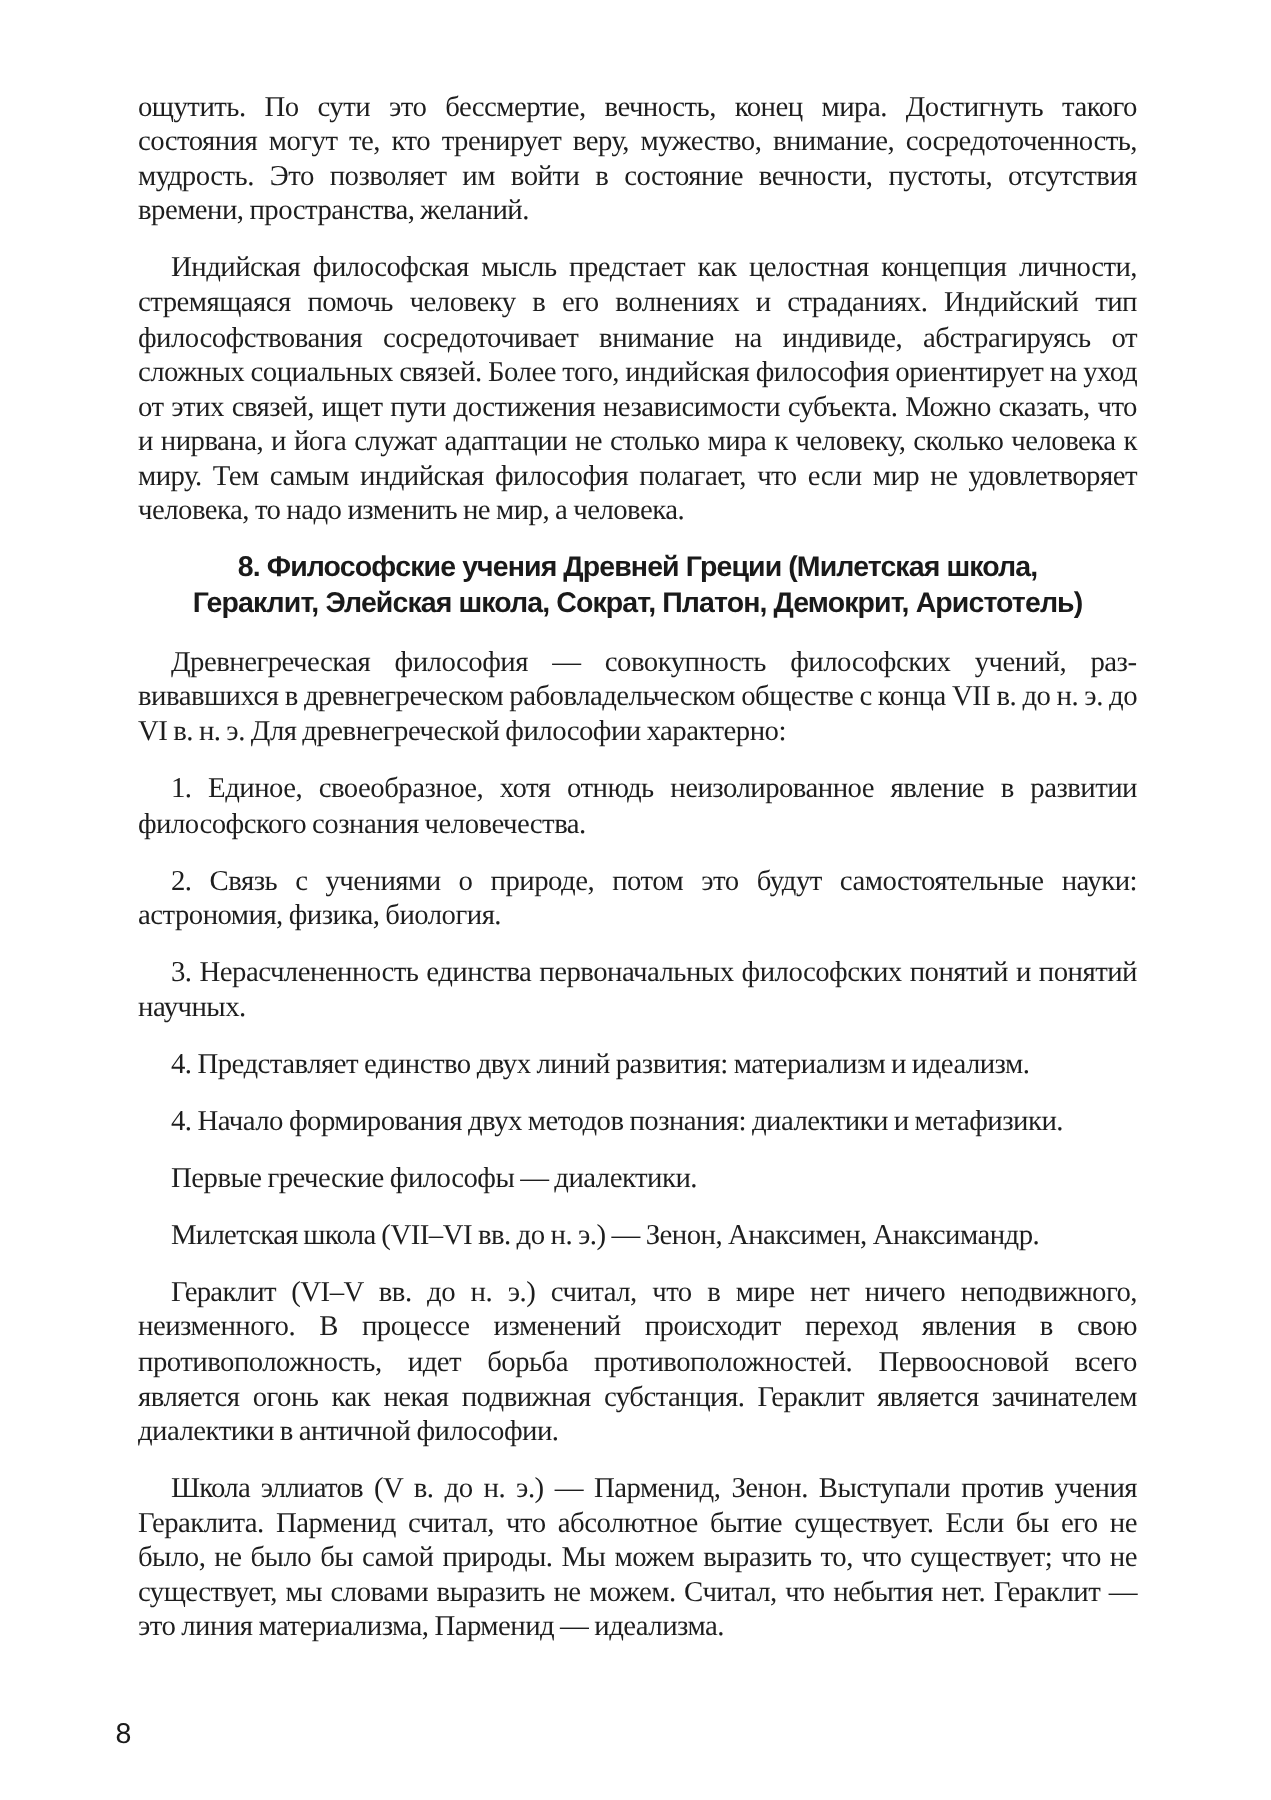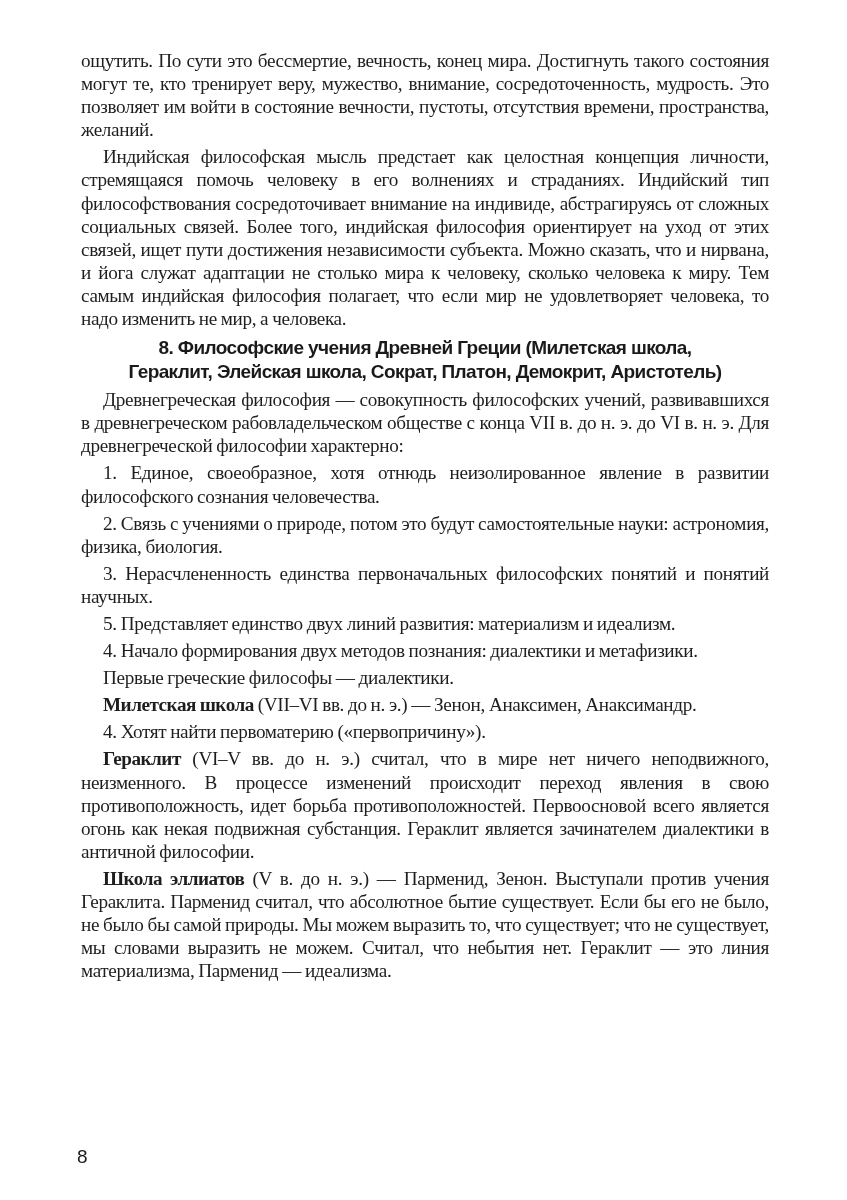--- a/index.html
+++ b/index.html
@@ -19,42 +19,42 @@
       top: 45px;
       width: 696px;
       font-family: "Liberation Serif", "DejaVu Serif", serif;
       font-size: 19.2px;
       line-height: 23.1px;
       color: #1e1e1e;
       letter-spacing: -0.35px;
       word-spacing: -0.5px;
     }
     .para {
-      margin: 4px;
+      margin: 15px;
       text-align: justify;
       text-indent: 22px;
       hyphens: manual;
     }
     .para.noindent {
       text-indent: 0;
     }
     .heading {
       font-family: "Liberation Sans", "DejaVu Sans", sans-serif;
       font-weight: bold;
       font-size: 19px;
       line-height: 24px;
       text-align: center;
       margin: 6px 0 0 0;
       letter-spacing: -0.6px;
       word-spacing: 0px;
       color: #1a1a1a;
     }
     .heading .line { display: block; text-align: center; }
     b.term {
-      font-weight: bold;
+      font-weight: normal;
       letter-spacing: -0.5px;
     }
     .page-number {
       position: absolute;
       left: 77px;
       top: 1146px;
       font-family: "Liberation Sans", "DejaVu Sans", sans-serif;
       font-size: 19px;
       color: #1a1a1a;
     }
@@ -68,26 +68,25 @@
 
   <h2 class="heading">
     <span class="line">8. Философские учения Древней Греции (Милетская школа,</span>
     <span class="line">Гераклит, Элейская школа, Сократ, Платон, Демокрит, Аристотель)</span>
   </h2>
 
   <p class="para">Древнегреческая философия — совокупность философских учений, раз­вивавшихся в древнегреческом рабовладельческом обществе с конца VII в. до н. э. до VI в. н. э. Для древнегреческой философии характерно:</p>
   <p class="para">1. Единое, своеобразное, хотя отнюдь неизолированное явление в разви­тии философского сознания человечества.</p>
   <p class="para">2. Связь с учениями о природе, потом это будут самостоятельные науки: астрономия, физика, биология.</p>
   <p class="para">3. Нерасчлененность единства первоначальных философских понятий и понятий научных.</p>
-  <p class="para">5. Представляет единство двух линий развития: материализм и идеализм.</p>
+  <p class="para">4. Представляет единство двух линий развития: материализм и идеализм.</p>
   <p class="para">4. Начало формирования двух методов познания: диалектики и метафи­зики.</p>
   <p class="para">Первые греческие философы — диалектики.</p>
 
   <p class="para"><b class="term">Милетская школа</b><span> (VII–VI вв. до н. э.) — Зенон, Анаксимен, Анаксимандр.</span></p>
 
-  <p class="para">4. Хотят найти первоматерию («первопричину»).</p>
 
   <p class="para"><b class="term">Гераклит</b><span> (VI–V вв. до н. э.) считал, что в мире нет ничего неподвижно­го, неизменного. В процессе изменений происходит переход явления в свою противоположность, идет борьба противоположностей. Первоосновой всего является огонь как некая подвижная субстанция. Гераклит является зачина­телем диалектики в античной философии.</span></p>
 
   <p class="para"><b class="term">Школа эллиатов</b><span> (V в. до н. э.) — Парменид, Зенон. Выступали против учения Гераклита. Парменид считал, что абсолютное бытие существует. Если бы его не было, не было бы самой природы. Мы можем выразить то, что существует; что не существует, мы словами выразить не можем. Считал, что небытия нет. Гераклит — это линия материализма, Парменид — идеализма.</span></p>
 </div>
 
 <div class="page-number">8</div>
 
 </body></html>

